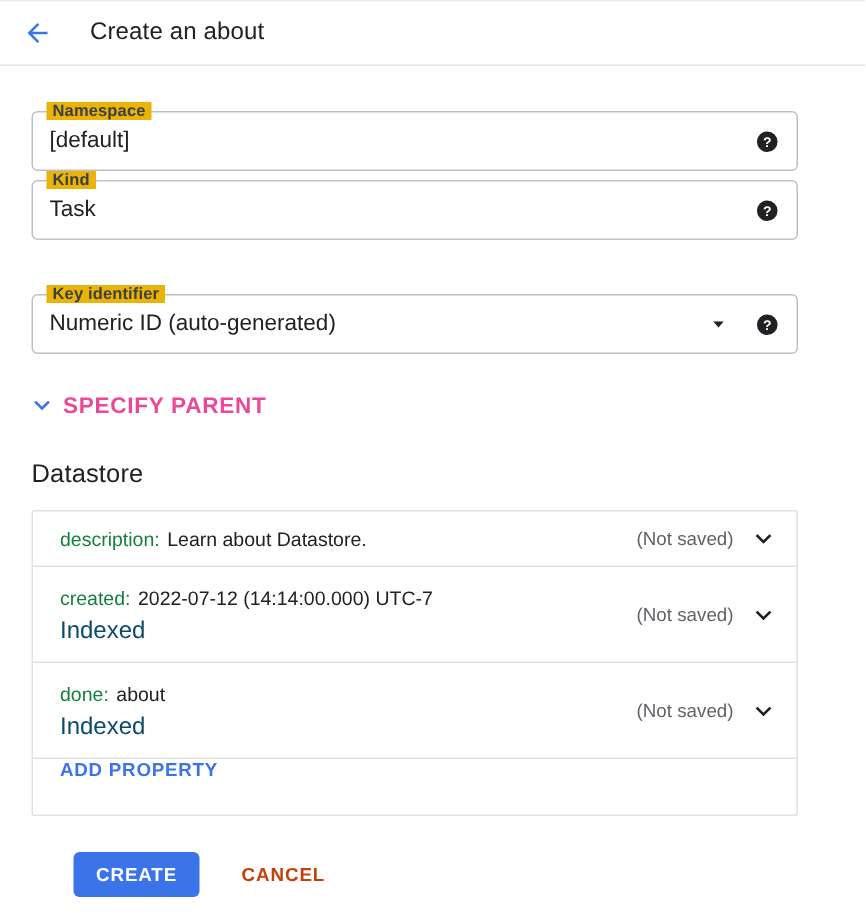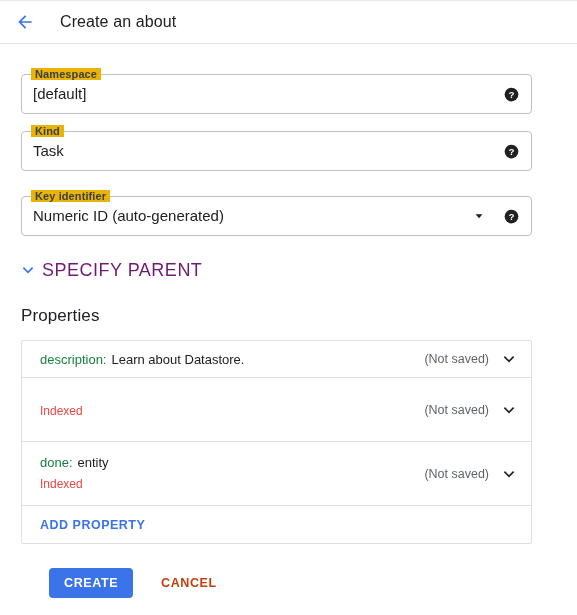--- a/index.html
+++ b/index.html
@@ -107,44 +107,44 @@
   .select-caret {
     flex: 0 0 auto;
     width: 14px;
     height: 14px;
     margin-right: 12px;
     cursor: pointer;
   }
   .select-caret svg { display: block; }
 
   #field-namespace { top: 74px; }
-  #field-kind      { top: 131px; }
+  #field-kind      { top: 120px; }
   #field-keyid     { top: 196px; }
 
   
   .specify-parent {
     position: absolute;
     top: 261px;
     left: 20px;
     display: flex;
     align-items: center;
     cursor: pointer;
     height: 18px;
   }
   .specify-parent .chev {
     width: 16px; height: 16px;
     margin-right: 6px;
     flex: 0 0 auto;
   }
   .specify-parent .chev svg { display: block; }
   .specify-parent .label {
-    font-size: 18px;
-    font-weight: 400;
+    font-size: 15px;
+    font-weight: 700;
     letter-spacing: .5px;
-    color: #701a75;
+    color: #ec4899;
     white-space: nowrap;
   }
 
   
   .section-title {
     position: absolute;
     top: 306px;
     left: 21px;
     font-size: 17px;
     font-weight: 400;
@@ -179,43 +179,43 @@
   .prop-line {
     font-size: 13px;
     line-height: 19px;
     color: #202124;
     white-space: nowrap;
     overflow: hidden;
   }
   .prop-key { color: #15803d; }
   .prop-val { color: #202124; margin-left: 5px; }
   .prop-sub {
-    font-size: 12px;
+    font-size: 16px;
     line-height: 19px;
-    color: #ef4444;
+    color: #0c4a6e;
     margin-top: 3px;
   }
   .prop-status {
     flex: 0 0 auto;
     font-size: 12.5px;
     color: #5f6368;
     white-space: nowrap;
     margin-right: 12px;
   }
   .prop-chev {
     flex: 0 0 auto;
     width: 16px;
     height: 16px;
     cursor: pointer;
   }
   .prop-chev svg { display: block; }
 
   .add-prop-row {
     display: flex;
-    align-items: center;
+    align-items: flex-start;
     min-height: 37px;
     padding: 0 18px;
   }
   .add-prop-link {
     font-size: 12.5px;
     font-weight: 700;
     letter-spacing: .5px;
     color: #3b73e8;
     cursor: pointer;
     white-space: nowrap;
@@ -316,65 +316,68 @@
 
 <div class="specify-parent">
   <span class="chev">
     <svg width="16" height="16" viewBox="0 0 24 24" fill="none" stroke="#3b73e8" stroke-width="2.6" stroke-linecap="square">
       <path d="M6 9.5l6 6 6-6"></path>
     </svg>
   </span>
   <span class="label">SPECIFY PARENT</span>
 </div>
 
-<div class="section-title">Properties</div>
+<div class="section-title">Datastore</div>
 
 <div class="props-card">
 
   <div class="prop-row">
     <div class="prop-main">
       <div class="prop-line">
         <span class="prop-key">description:</span><span class="prop-val">Learn about Datastore.</span>
       </div>
     </div>
     <div class="prop-status">(Not saved)</div>
     <span class="prop-chev">
       <svg width="16" height="16" viewBox="0 0 24 24" fill="none" stroke="#202124" stroke-width="2.6" stroke-linecap="square">
         <path d="M6 9.5l6 6 6-6"></path>
       </svg>
     </span>
   </div>
 
   <div class="prop-row tall">
     <div class="prop-main">
-      <div class="prop-sub">Indexed</div>
-    </div>
-    <div class="prop-status">(Not saved)</div>
-    <span class="prop-chev">
-      <svg width="16" height="16" viewBox="0 0 24 24" fill="none" stroke="#202124" stroke-width="2.6" stroke-linecap="square">
-        <path d="M6 9.5l6 6 6-6"></path>
-      </svg>
-    </span>
-  </div>
-
-  <div class="prop-row tall">
-    <div class="prop-main">
       <div class="prop-line">
-        <span class="prop-key">done:</span><span class="prop-val">entity</span>
+        <span class="prop-key">created:</span><span class="prop-val">2022-07-12 (14:14:00.000) UTC-7</span>
       </div>
       <div class="prop-sub">Indexed</div>
     </div>
     <div class="prop-status">(Not saved)</div>
     <span class="prop-chev">
       <svg width="16" height="16" viewBox="0 0 24 24" fill="none" stroke="#202124" stroke-width="2.6" stroke-linecap="square">
         <path d="M6 9.5l6 6 6-6"></path>
       </svg>
     </span>
   </div>
 
+  <div class="prop-row tall">
+    <div class="prop-main">
+      <div class="prop-line">
+        <span class="prop-key">done:</span><span class="prop-val">about</span>
+      </div>
+      <div class="prop-sub">Indexed</div>
+    </div>
+    <div class="prop-status">(Not saved)</div>
+    <span class="prop-chev">
+      <svg width="16" height="16" viewBox="0 0 24 24" fill="none" stroke="#202124" stroke-width="2.6" stroke-linecap="square">
+        <path d="M6 9.5l6 6 6-6"></path>
+      </svg>
+    </span>
+  </div>
+
   <div class="add-prop-row">
     <span class="add-prop-link">ADD PROPERTY</span>
   </div>
 </div>
 
 <div class="actions">
   <button class="btn-create">CREATE</button>
   <button class="btn-cancel">CANCEL</button>
 </div>
 

